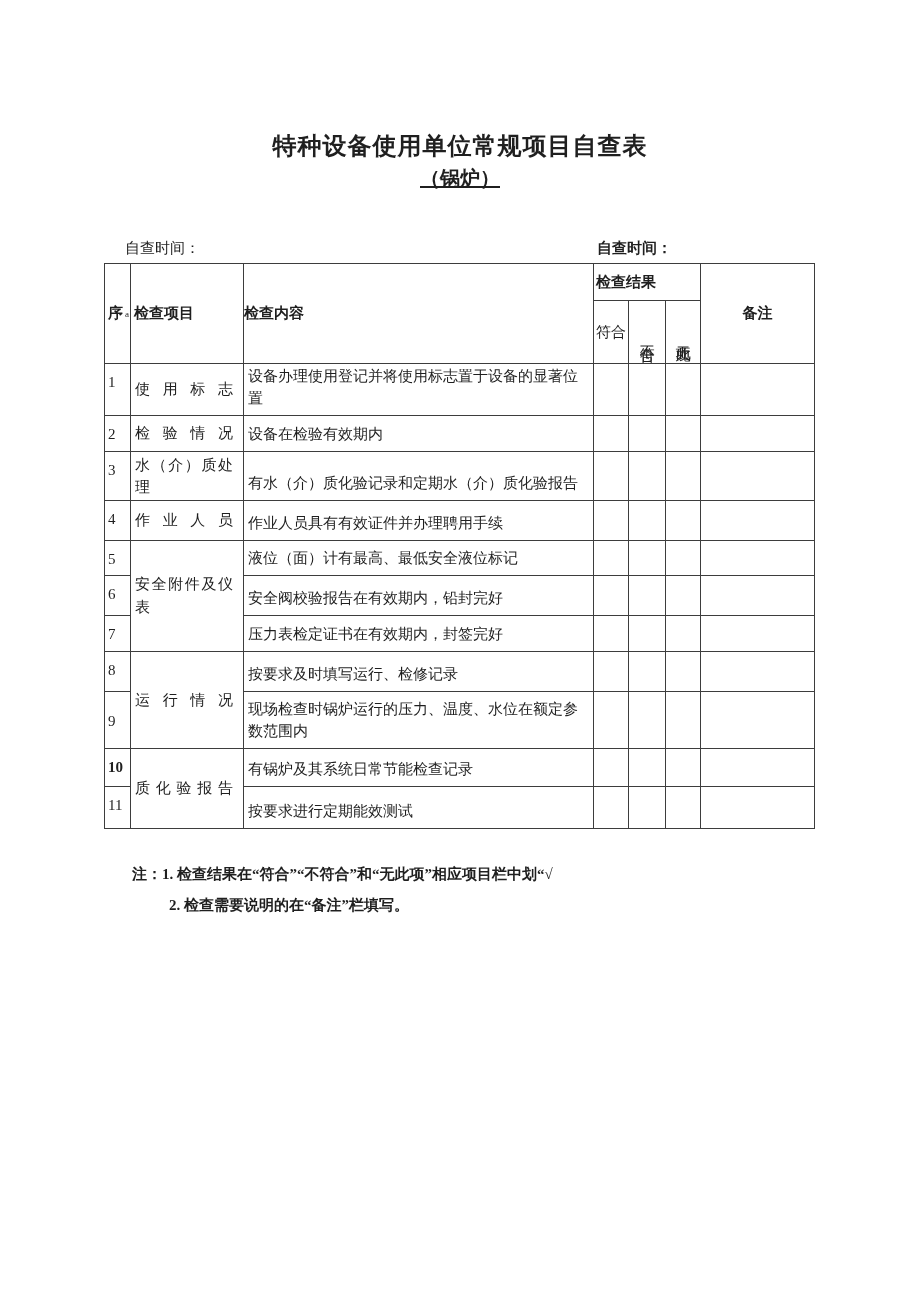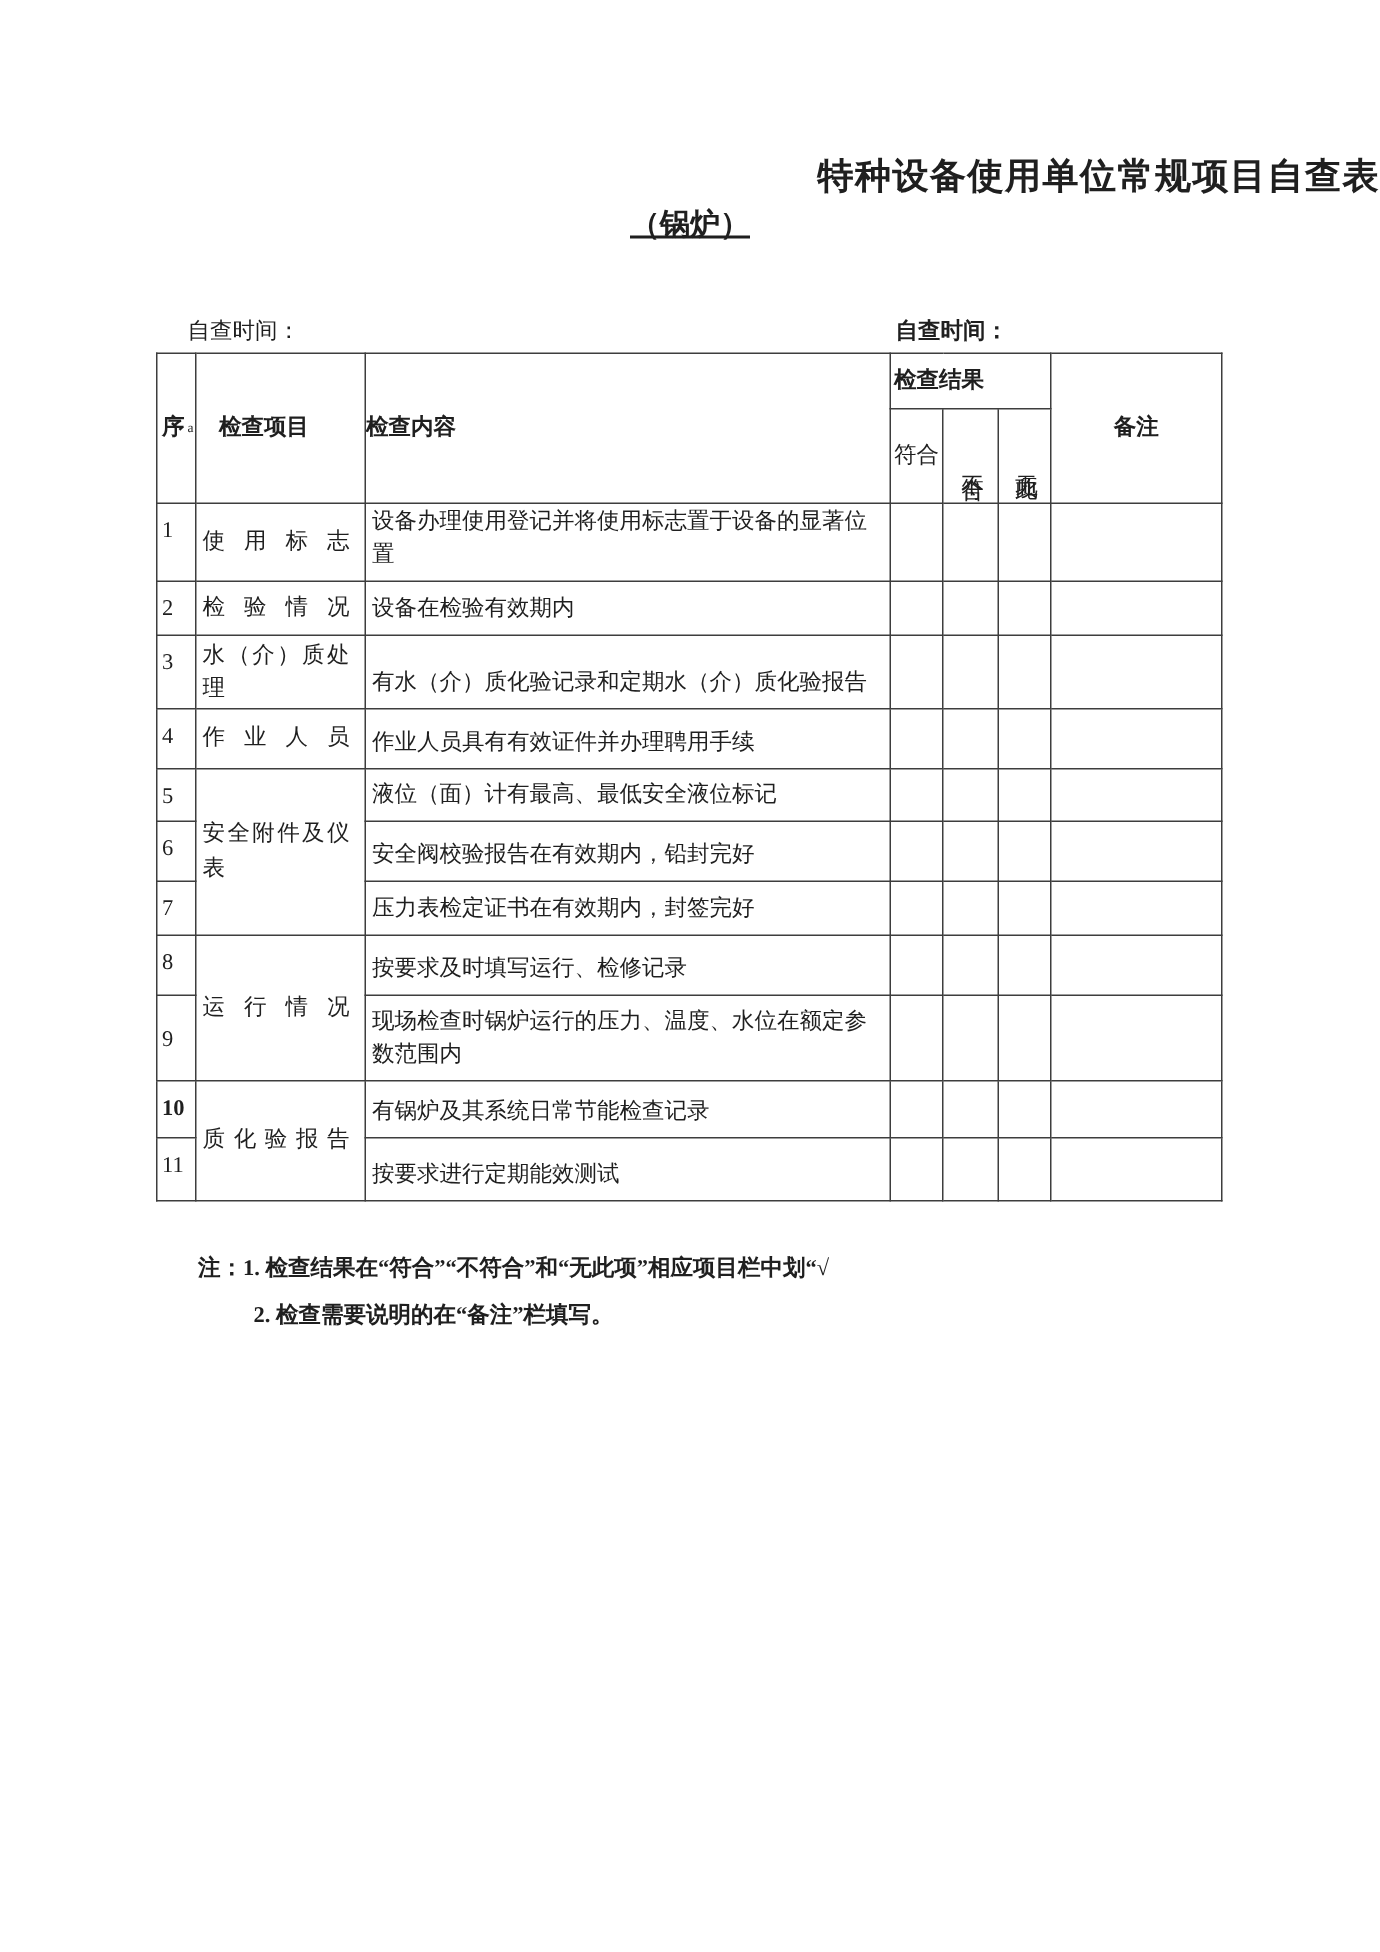--- a/index.html
+++ b/index.html
@@ -9,26 +9,27 @@
     width: 920px;
     height: 1301px;
     margin: 0 auto;
     background: #ffffff;
     color: #1f1f1f;
     font-family: "Liberation Serif", "DejaVu Serif", serif;
     overflow: hidden;
   }
   .title {
     padding-top: 104px;
-    text-align: right;
+    text-align: center;
     font-family: "Liberation Sans", "DejaVu Sans", sans-serif;
     font-size: 24px;
     font-weight: bold;
     letter-spacing: 1px;
     line-height: 1.2;
+    margin-top: 28px;
   }
   .subtitle {
     margin-top: 5px;
     text-align: center;
     font-family: "Liberation Sans", "DejaVu Sans", sans-serif;
     font-size: 20px;
     font-weight: bold;
     line-height: 1.2;
     text-decoration: underline;
   }
@@ -51,21 +52,21 @@
   table.checklist td {
     border: 1px solid #3d3d3d;
     font-size: 15px;
     line-height: 1.5;
     overflow: hidden;
     word-break: break-all;
   }
   
   td.hd { font-weight: bold; vertical-align: middle; }
   td.hd-serial { padding-left: 3px; }
-  td.hd-item { padding-left: 15px; }
+  td.hd-item { padding-left: 3px; }
   td.hd-content { text-align: left; }
   td.hd-result { padding-left: 2px; vertical-align: middle; font-weight: bold; }
   td.hd-remark { text-align: center; }
   td.hd-pass { font-weight: normal; vertical-align: middle; padding-left: 2px; }
   td.hd-vert { font-weight: normal; vertical-align: middle; text-align: center; }
   .vert {
     display: inline-block;
     writing-mode: vertical-rl;
     text-orientation: upright;
     letter-spacing: 1px;

